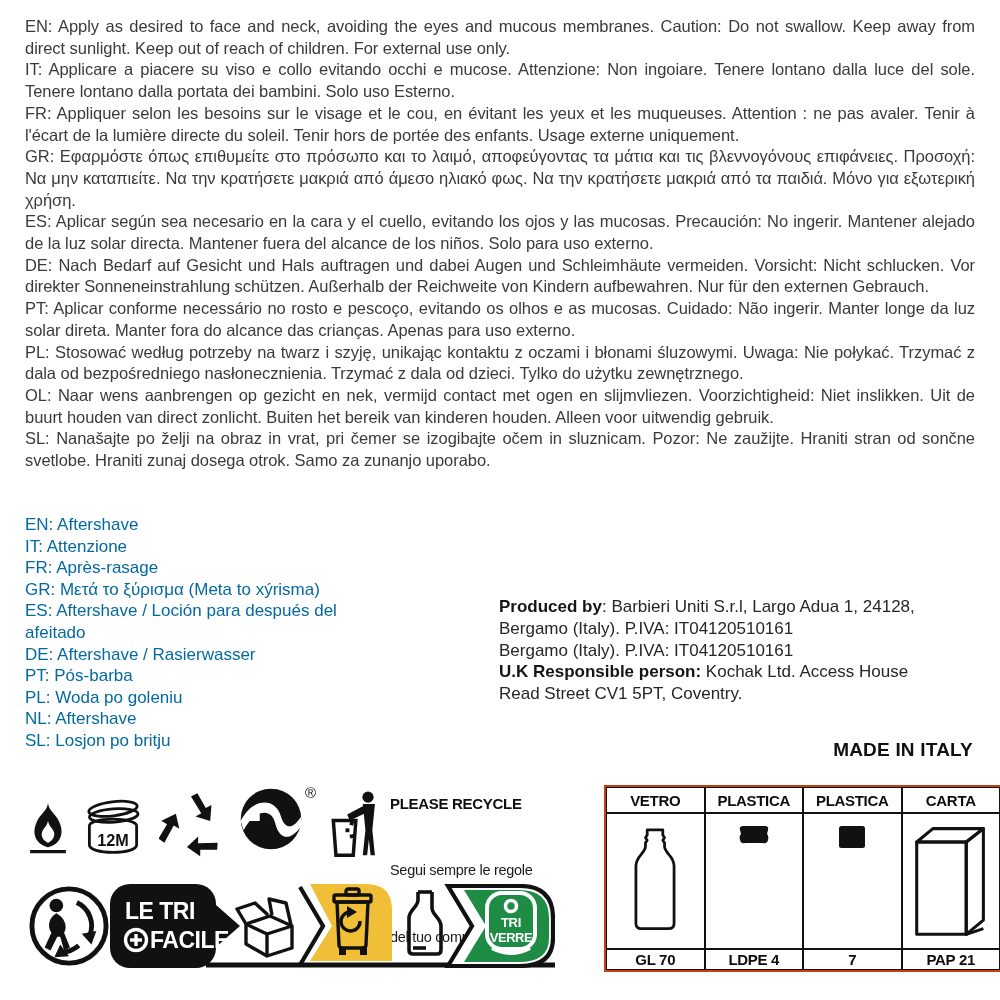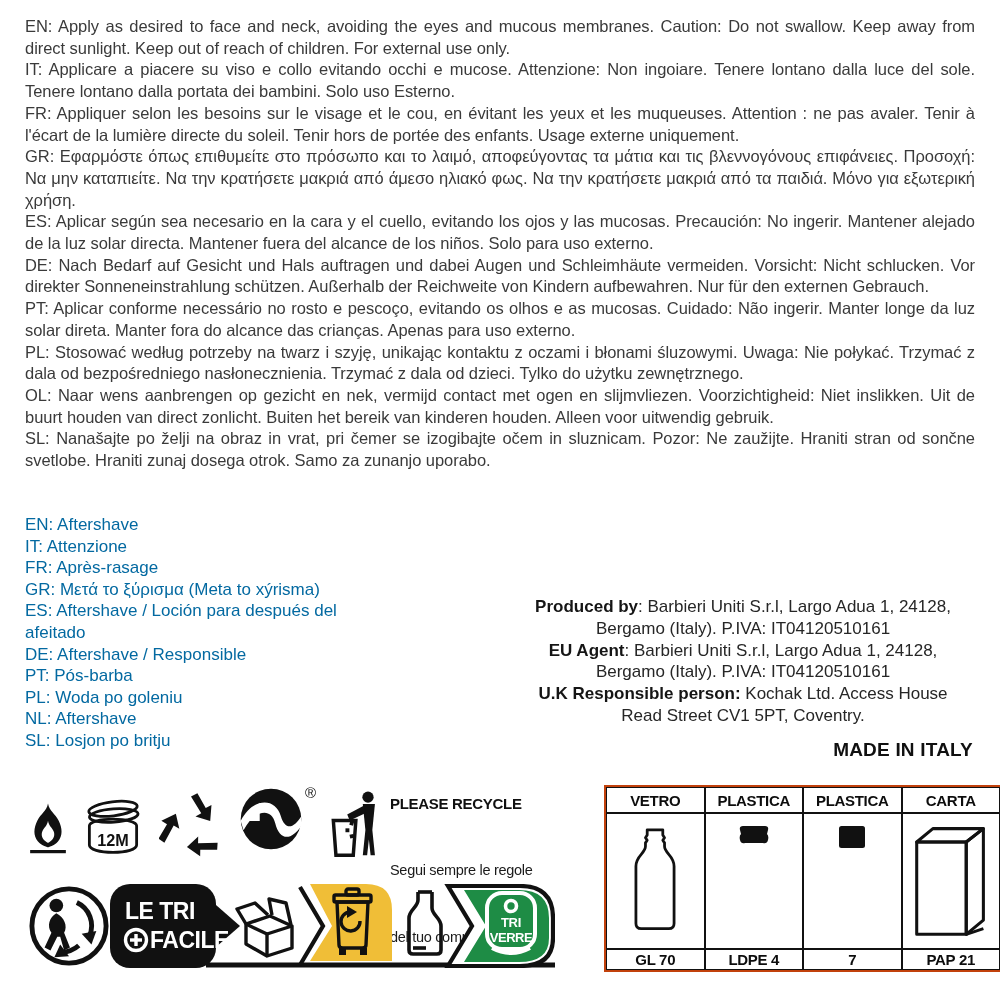--- a/index.html
+++ b/index.html
@@ -11,21 +11,21 @@
   
   .usage-block { position:absolute; left:25px; top:16px; width:950px; }
   .usage-block p {
     font-size:16.5px; line-height:21.7px; text-align:justify; color:#3a3a3a;
     letter-spacing:-0.05px;
   }
   
   .names-block { position:absolute; left:25px; top:514px; width:338px; }
   .names-block p { font-size:17px; line-height:21.6px; color:#0369a1; }
   
-  .producer-block { position:absolute; right:22px; top:596px; width:470px; text-align:center; color:#262626; }
+  .producer-block { position:absolute; right:31px; top:596px; width:470px; text-align:left; color:#262626; }
   .producer-block .prow { font-size:17px; line-height:21.8px; }
   .producer-block b { color:#151515; }
   .made-in { position:absolute; right:27px; top:739px; font-size:19px; font-weight:bold; color:#101010; letter-spacing:0.2px; }
   
   .symbols-row { position:absolute; left:28px; top:786px; height:84px; display:flex; align-items:flex-start; }
   .sym { flex:0 0 auto; }
   .greendot-wrap { position:relative; }
   .reg-mark { position:absolute; right:-14px; top:-4px; font-size:15px; color:#111; font-family:"Liberation Sans",sans-serif; }
   .recycle-note { margin-left:9px; padding-top:8px; width:170px; }
   .recycle-note .rn-title { font-size:15px; font-weight:bold; color:#101010; letter-spacing:-0.3px; line-height:19px; }
@@ -61,31 +61,30 @@
     <p>OL: Naar wens aanbrengen op gezicht en nek, vermijd contact met ogen en slijmvliezen. Voorzichtigheid: Niet inslikken. Uit de buurt houden van direct zonlicht. Buiten het bereik van kinderen houden. Alleen voor uitwendig gebruik.</p>
     <p>SL: Nanašajte po želji na obraz in vrat, pri čemer se izogibajte očem in sluznicam. Pozor: Ne zaužijte. Hraniti stran od sončne svetlobe. Hraniti zunaj dosega otrok. Samo za zunanjo uporabo.</p>
   </div>
 
   <div class="names-block">
     <p>EN: Aftershave</p>
     <p>IT: Attenzione</p>
     <p>FR: Après-rasage</p>
     <p>GR: Μετά το ξύρισμα (Meta to xýrisma)</p>
     <p>ES: Aftershave / Loción para después del afeitado</p>
-    <p>DE: Aftershave / Responsible</p>
+    <p>DE: Aftershave / Rasierwasser</p>
     <p>PT: Pós-barba</p>
     <p>PL: Woda po goleniu</p>
     <p>NL: Aftershave</p>
     <p>SL: Losjon po britju</p>
   </div>
 
   <div class="producer-block">
     <div class="prow"><b>Produced by</b><span>: Barbieri Uniti S.r.l, Largo Adua 1, 24128,</span></div>
     <div class="prow"><span>Bergamo (Italy).  P.IVA: IT04120510161</span></div>
-    <div class="prow"><b>EU Agent</b><span>: Barbieri Uniti S.r.l, Largo Adua 1, 24128,</span></div>
     <div class="prow"><span>Bergamo (Italy).  P.IVA: IT04120510161</span></div>
     <div class="prow"><b>U.K Responsible person:</b><span> Kochak Ltd. Access House</span></div>
     <div class="prow"><span>Read Street CV1 5PT, Coventry.</span></div>
   </div>
 
   <div class="made-in">MADE IN ITALY</div>
 
   <div class="symbols-row">
 
     <svg class="sym" width="40" height="76" viewBox="0 0 56 78" style="margin-top:6px;">

